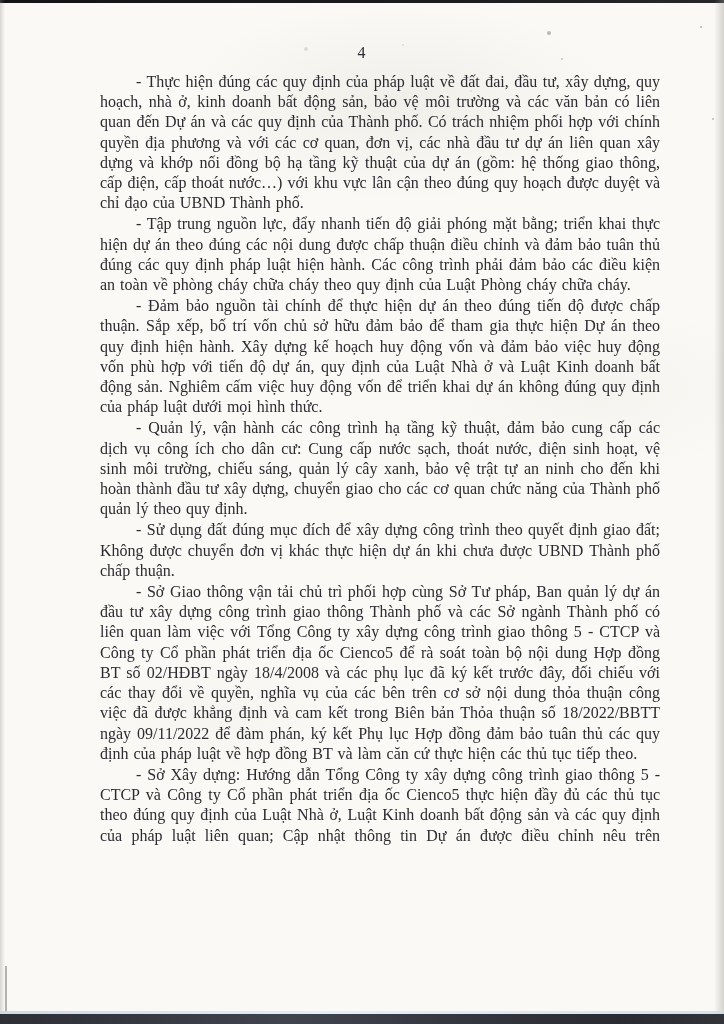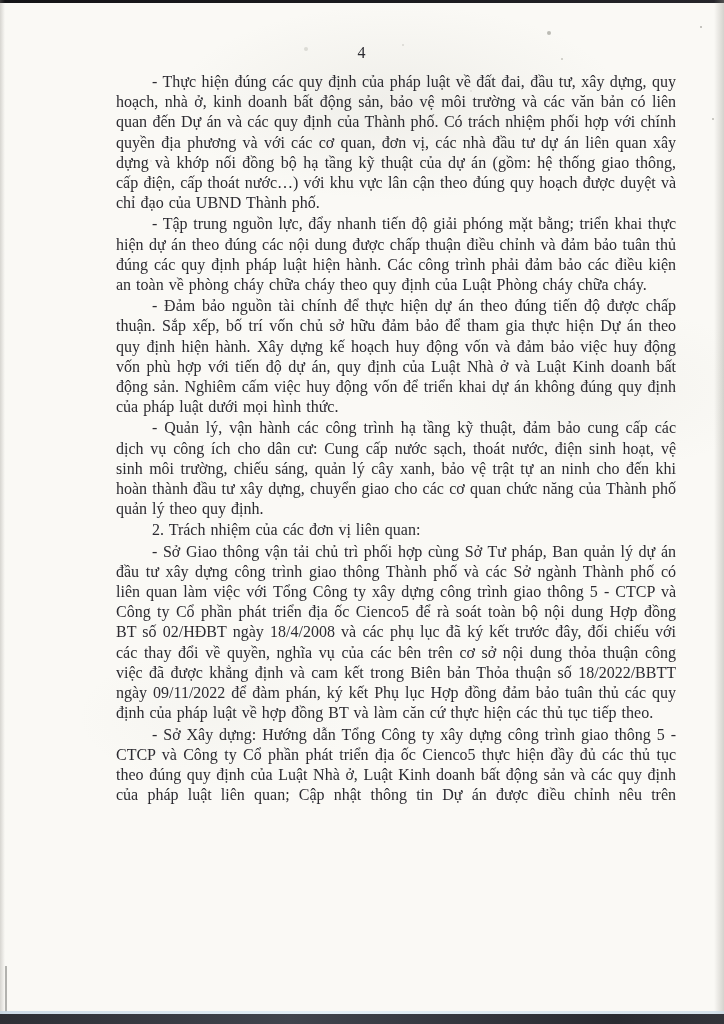--- a/index.html
+++ b/index.html
@@ -71,21 +71,21 @@
     position: absolute;
     top: 44px; left: 0; width: 100%;
     text-align: center;
     font-size: 16px;
     letter-spacing: 1px;
   }
 
   .content {
     position: absolute;
     top: 72px;
-    left: 116px;
+    left: 100px;
     width: 560px;
     font-size: 16px;
     line-height: 20.2px;
     text-align: justify;
   }
   .para {
     margin: 0 0 1px 0;
     text-indent: 36px;
     word-spacing: 1px;
   }
@@ -100,21 +100,21 @@
 <div class="page">
   <div class="speckles"></div>
 
   <div class="page-number">4</div>
 
   <div class="content" id="content">
       <p class="para">- Thực hiện đúng các quy định của pháp luật về đất đai, đầu tư, xây dựng, quy hoạch, nhà ở, kinh doanh bất động sản, bảo vệ môi trường và các văn bản có liên quan đến Dự án và các quy định của Thành phố. Có trách nhiệm phối hợp với chính quyền địa phương và với các cơ quan, đơn vị, các nhà đầu tư dự án liên quan xây dựng và khớp nối đồng bộ hạ tầng kỹ thuật của dự án (gồm: hệ thống giao thông, cấp điện, cấp thoát nước…) với khu vực lân cận theo đúng quy hoạch được duyệt và chỉ đạo của UBND Thành phố.</p>
       <p class="para">- Tập trung nguồn lực, đẩy nhanh tiến độ giải phóng mặt bằng; triển khai thực hiện dự án theo đúng các nội dung được chấp thuận điều chỉnh và đảm bảo tuân thủ đúng các quy định pháp luật hiện hành. Các công trình phải đảm bảo các điều kiện an toàn về phòng cháy chữa cháy theo quy định của Luật Phòng cháy chữa cháy.</p>
       <p class="para">- Đảm bảo nguồn tài chính để thực hiện dự án theo đúng tiến độ được chấp thuận. Sắp xếp, bố trí vốn chủ sở hữu đảm bảo để tham gia thực hiện Dự án theo quy định hiện hành. Xây dựng kế hoạch huy động vốn và đảm bảo việc huy động vốn phù hợp với tiến độ dự án, quy định của Luật Nhà ở và Luật Kinh doanh bất động sản. Nghiêm cấm việc huy động vốn để triển khai dự án không đúng quy định của pháp luật dưới mọi hình thức.</p>
       <p class="para">- Quản lý, vận hành các công trình hạ tầng kỹ thuật, đảm bảo cung cấp các dịch vụ công ích cho dân cư: Cung cấp nước sạch, thoát nước, điện sinh hoạt, vệ sinh môi trường, chiếu sáng, quản lý cây xanh, bảo vệ trật tự an ninh cho đến khi hoàn thành đầu tư xây dựng, chuyển giao cho các cơ quan chức năng của Thành phố quản lý theo quy định.</p>
-      <p class="para">2. Trách nhiệm của các đơn vị liên quan:</p>
+      <p class="para">- Sử dụng đất đúng mục đích để xây dựng công trình theo quyết định giao đất; Không được chuyển đơn vị khác thực hiện dự án khi chưa được UBND Thành phố chấp thuận.</p>
       <p class="para">- Sở Giao thông vận tải chủ trì phối hợp cùng Sở Tư pháp, Ban quản lý dự án đầu tư xây dựng công trình giao thông Thành phố và các Sở ngành Thành phố có liên quan làm việc với Tổng Công ty xây dựng công trình giao thông 5 - CTCP và Công ty Cổ phần phát triển địa ốc Cienco5 để rà soát toàn bộ nội dung Hợp đồng BT số 02/HĐBT ngày 18/4/2008 và các phụ lục đã ký kết trước đây, đối chiếu với các thay đổi về quyền, nghĩa vụ của các bên trên cơ sở nội dung thỏa thuận công việc đã được khẳng định và cam kết trong Biên bản Thỏa thuận số 18/2022/BBTT ngày 09/11/2022 để đàm phán, ký kết Phụ lục Hợp đồng đảm bảo tuân thủ các quy định của pháp luật về hợp đồng BT và làm căn cứ thực hiện các thủ tục tiếp theo.</p>
       <p class="para">- Sở Xây dựng: Hướng dẫn Tổng Công ty xây dựng công trình giao thông 5 - CTCP và Công ty Cổ phần phát triển địa ốc Cienco5 thực hiện đầy đủ các thủ tục theo đúng quy định của Luật Nhà ở, Luật Kinh doanh bất động sản và các quy định của pháp luật liên quan; Cập nhật thông tin Dự án được điều chỉnh nêu trên</p>
     </div>
 
   <div class="edge-top"></div>
   <div class="edge-left"></div>
   <div class="edge-right"></div>
   <div class="left-tick"></div>
   <div class="edge-bottom-light"></div>
   <div class="edge-bottom-dark"></div>

